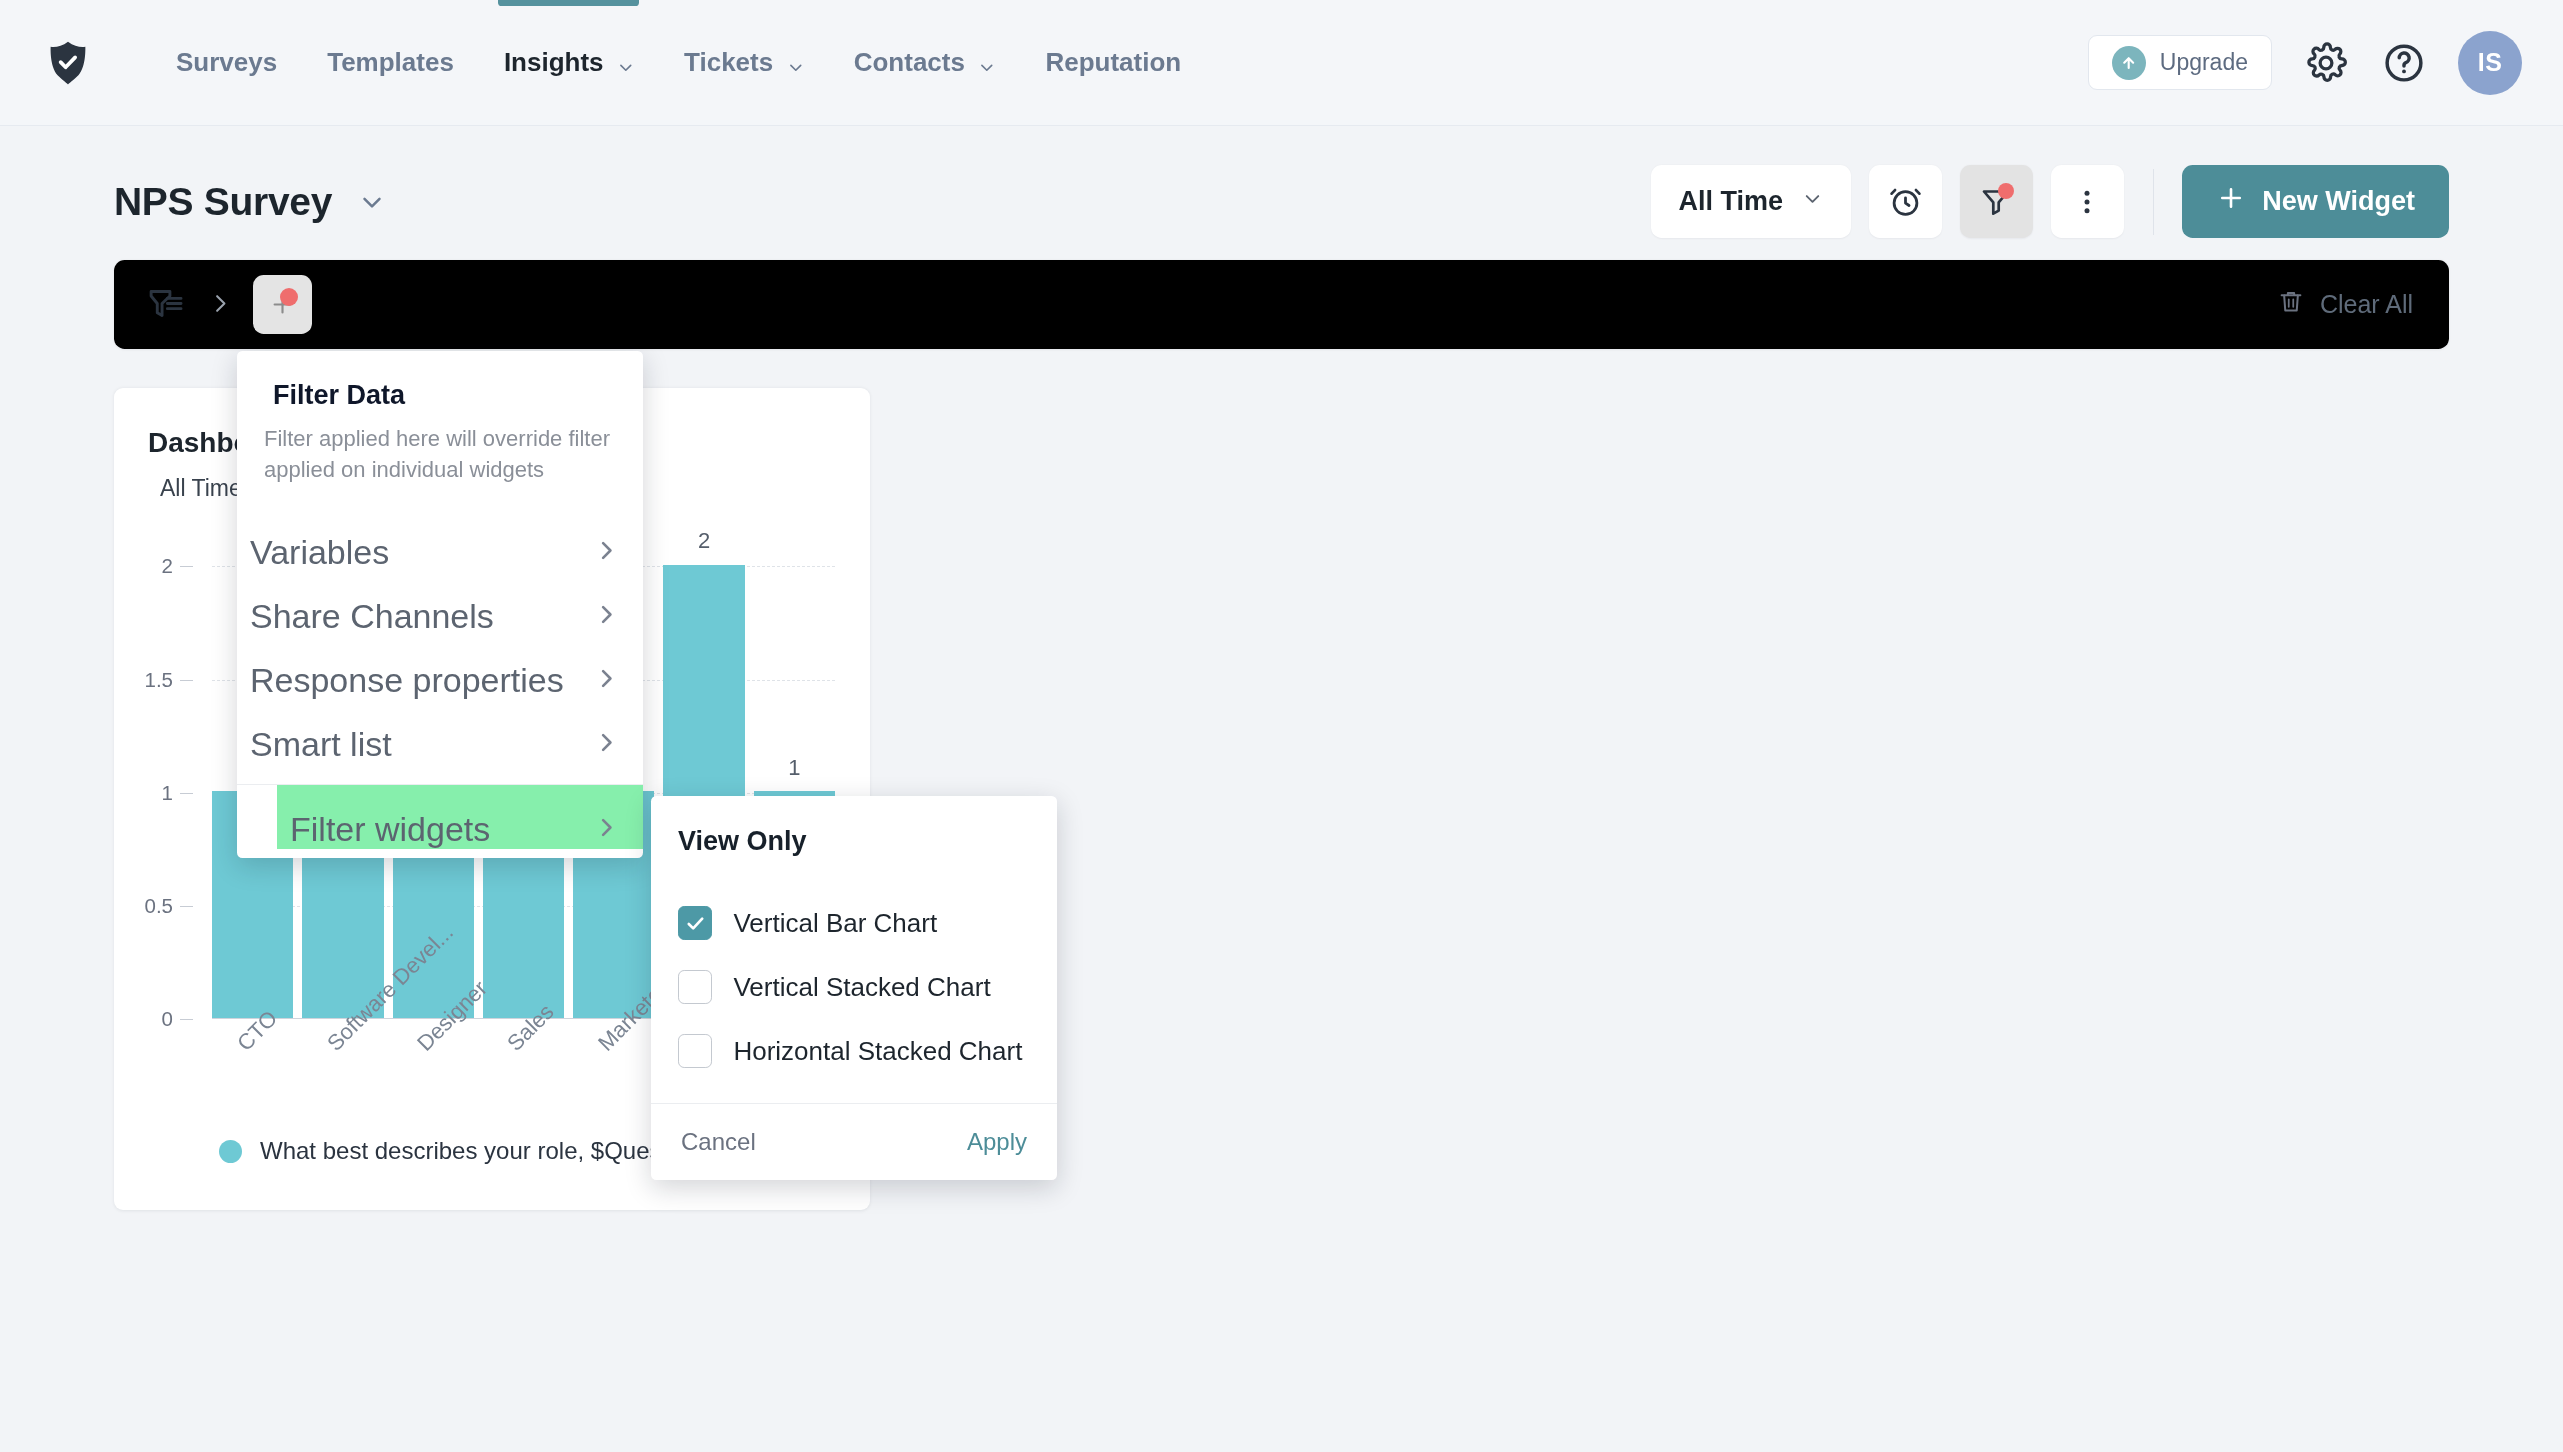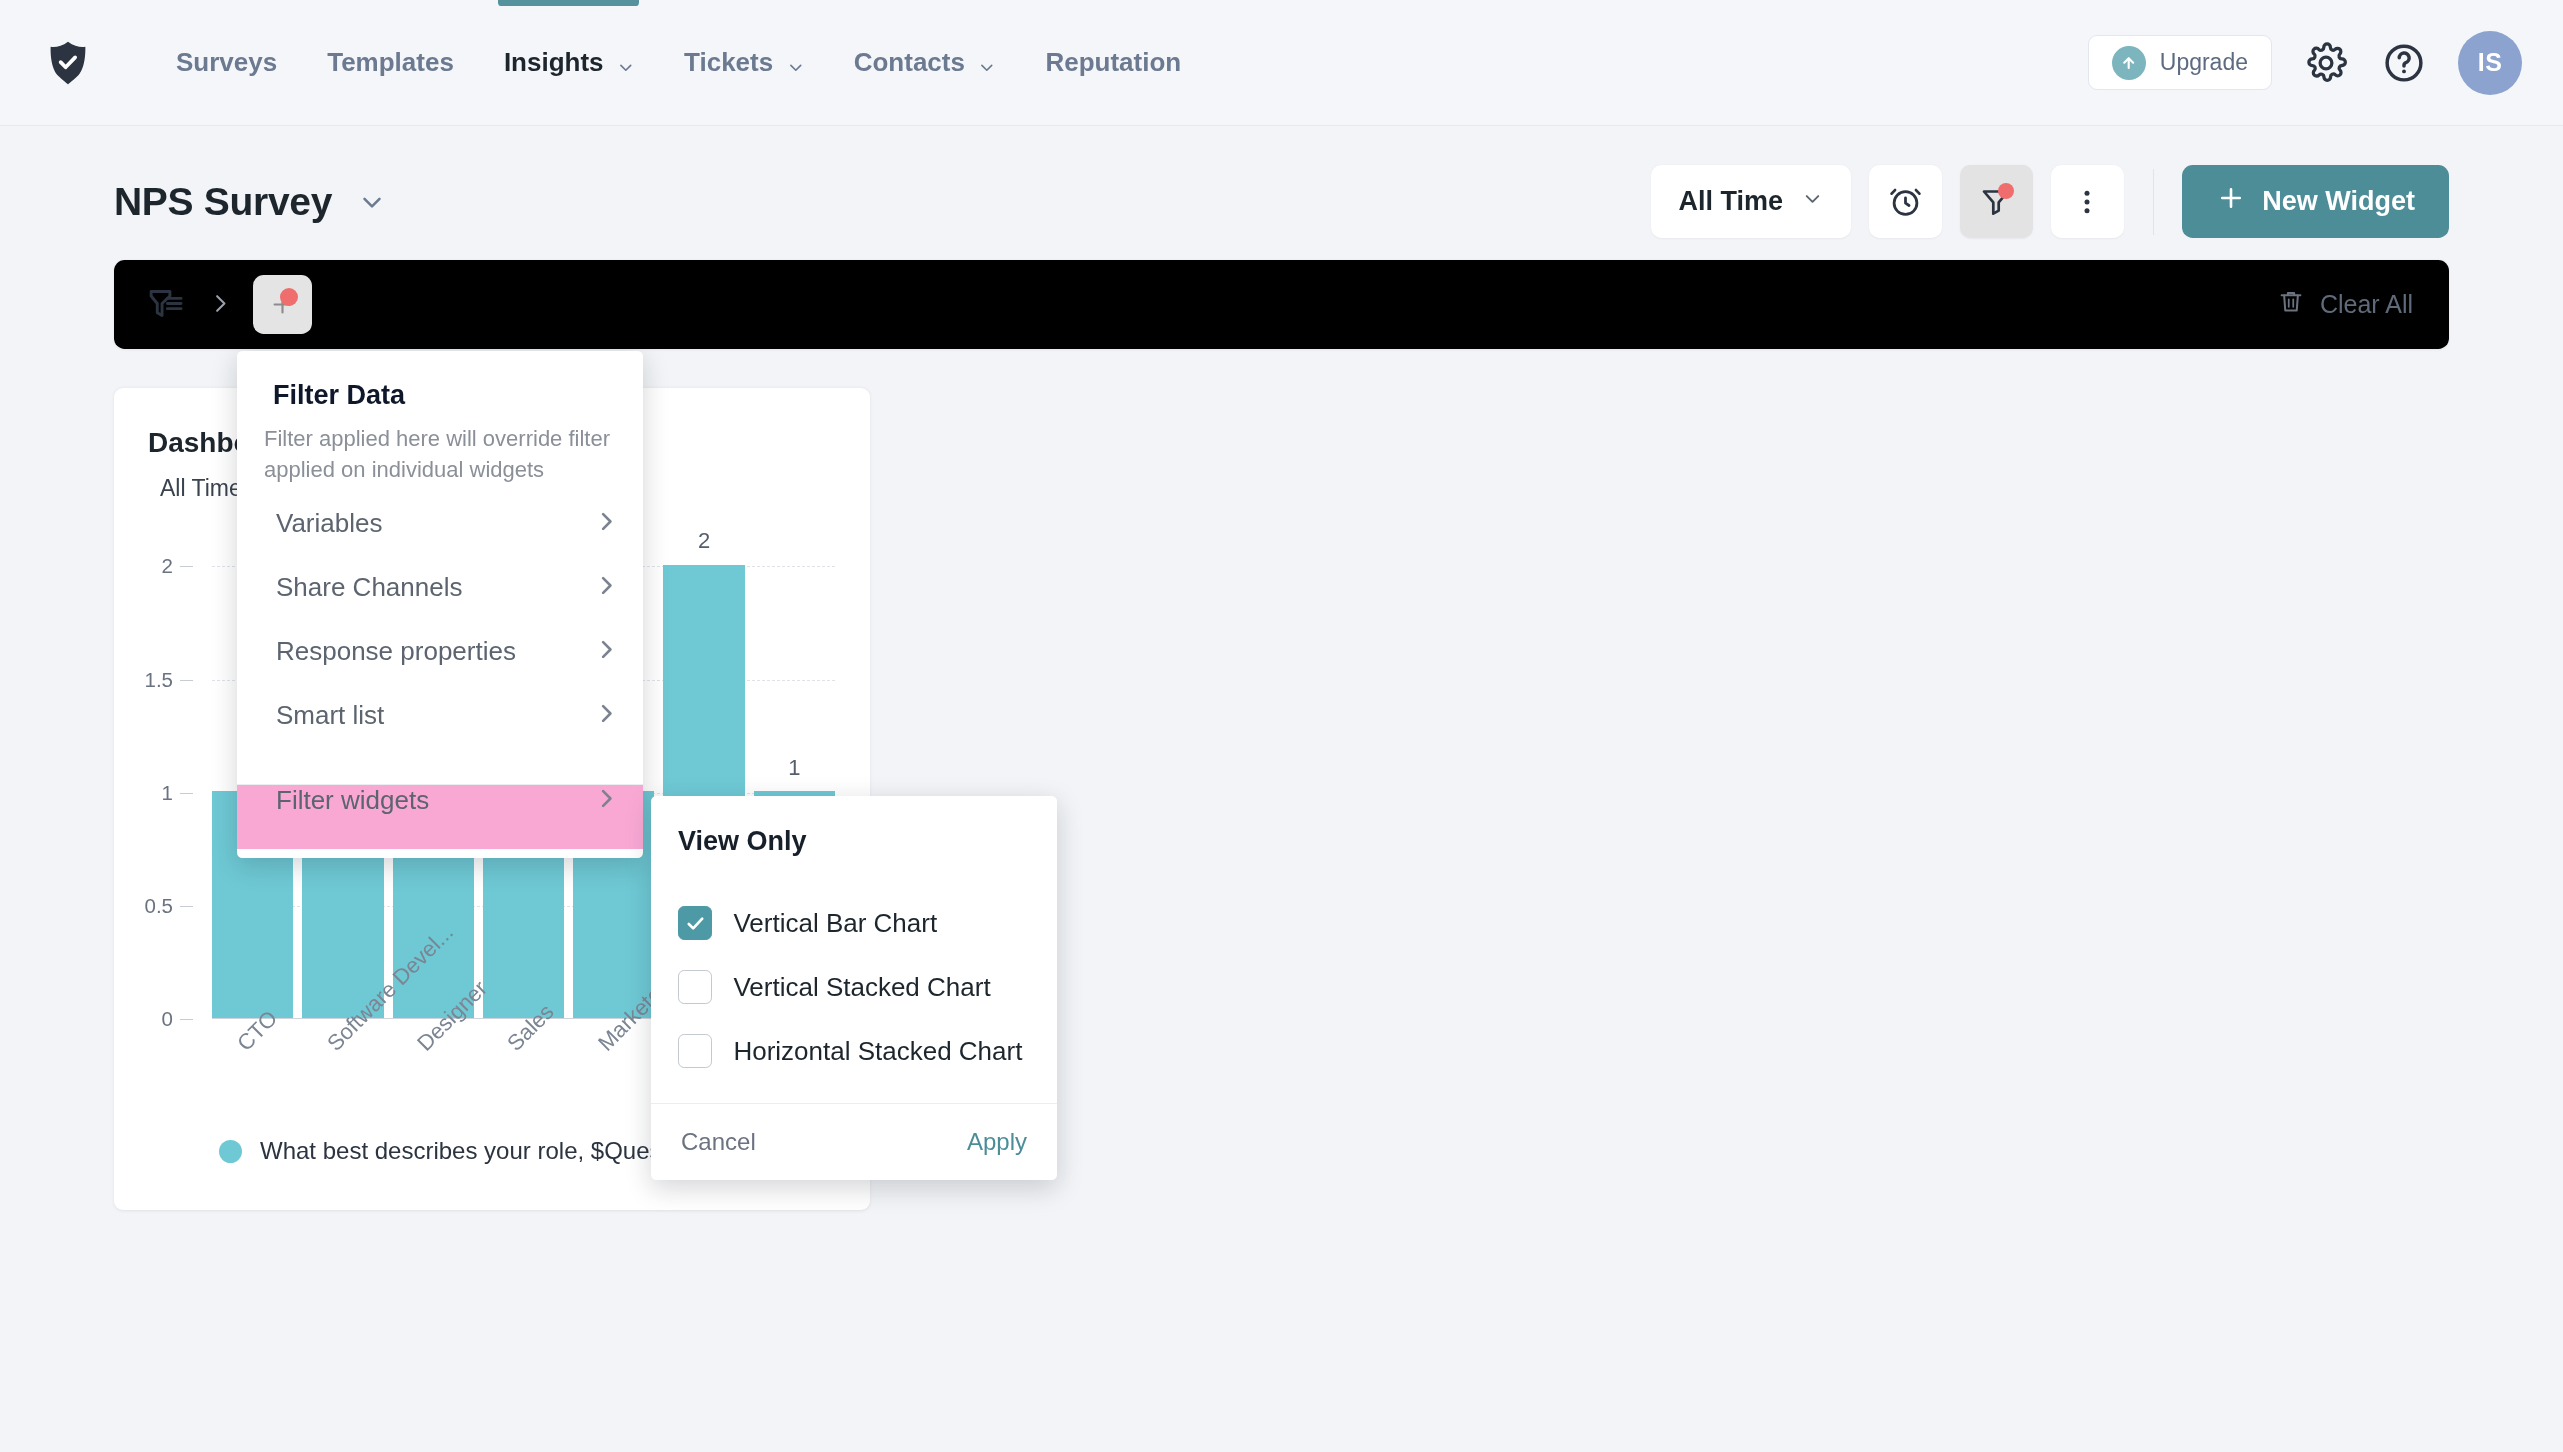--- a/index.html
+++ b/index.html
@@ -150,25 +150,25 @@
   .menu-filterdata {
     position:absolute; left: 237px; top: 351px;
     width: 406px; background:#fff; border-radius: 5.3px;
     box-shadow: 0 7.1px 27px rgba(16,24,40,.18);
     padding: 28.5px 0 9px 0; z-index: 50;
   }
   .menu-heading { font-size: 27px; font-weight:700; color:#0f172a; margin: 0 0 0 36px; }
   .menu-desc { font-size: 22px; line-height: 1.42; color:#8a8f98; margin: 12.5px 27px 0 27px; }
   .menu-sep { height:0.9px; background:#ebedf0; margin: 19.6px 0 0 0; }
   .menu-item {
-    display:flex; align-items:flex-start; height: 64px; padding: 0 23px 0 39px;
-    font-size: 26px; color:#5c6470; cursor:pointer;
+    display:flex; align-items:flex-end; height: 64px; padding: 0 23px 0 13px;
+    font-size: 34px; color:#5c6470; cursor:pointer;
   }
   .menu-item.first { margin-top: 23px; }
-  .menu-item.hl { background:#f9a8d4; }
+  .menu-item.hl { background:#86efac;margin-left:40px; }
   .menu-item .m-chev { margin-left:auto; }
 
   
   .menu-viewonly {
     position:absolute; left: 651px; top: 796px;
     width: 406px; background:#fff; border-radius: 5.3px;
     box-shadow: 0 7.1px 27px rgba(16,24,40,.18);
     z-index: 60;
   }
   .vo-heading { font-size: 27px; font-weight:700; color:#17202a; margin: 30px 0 0 27px; }

